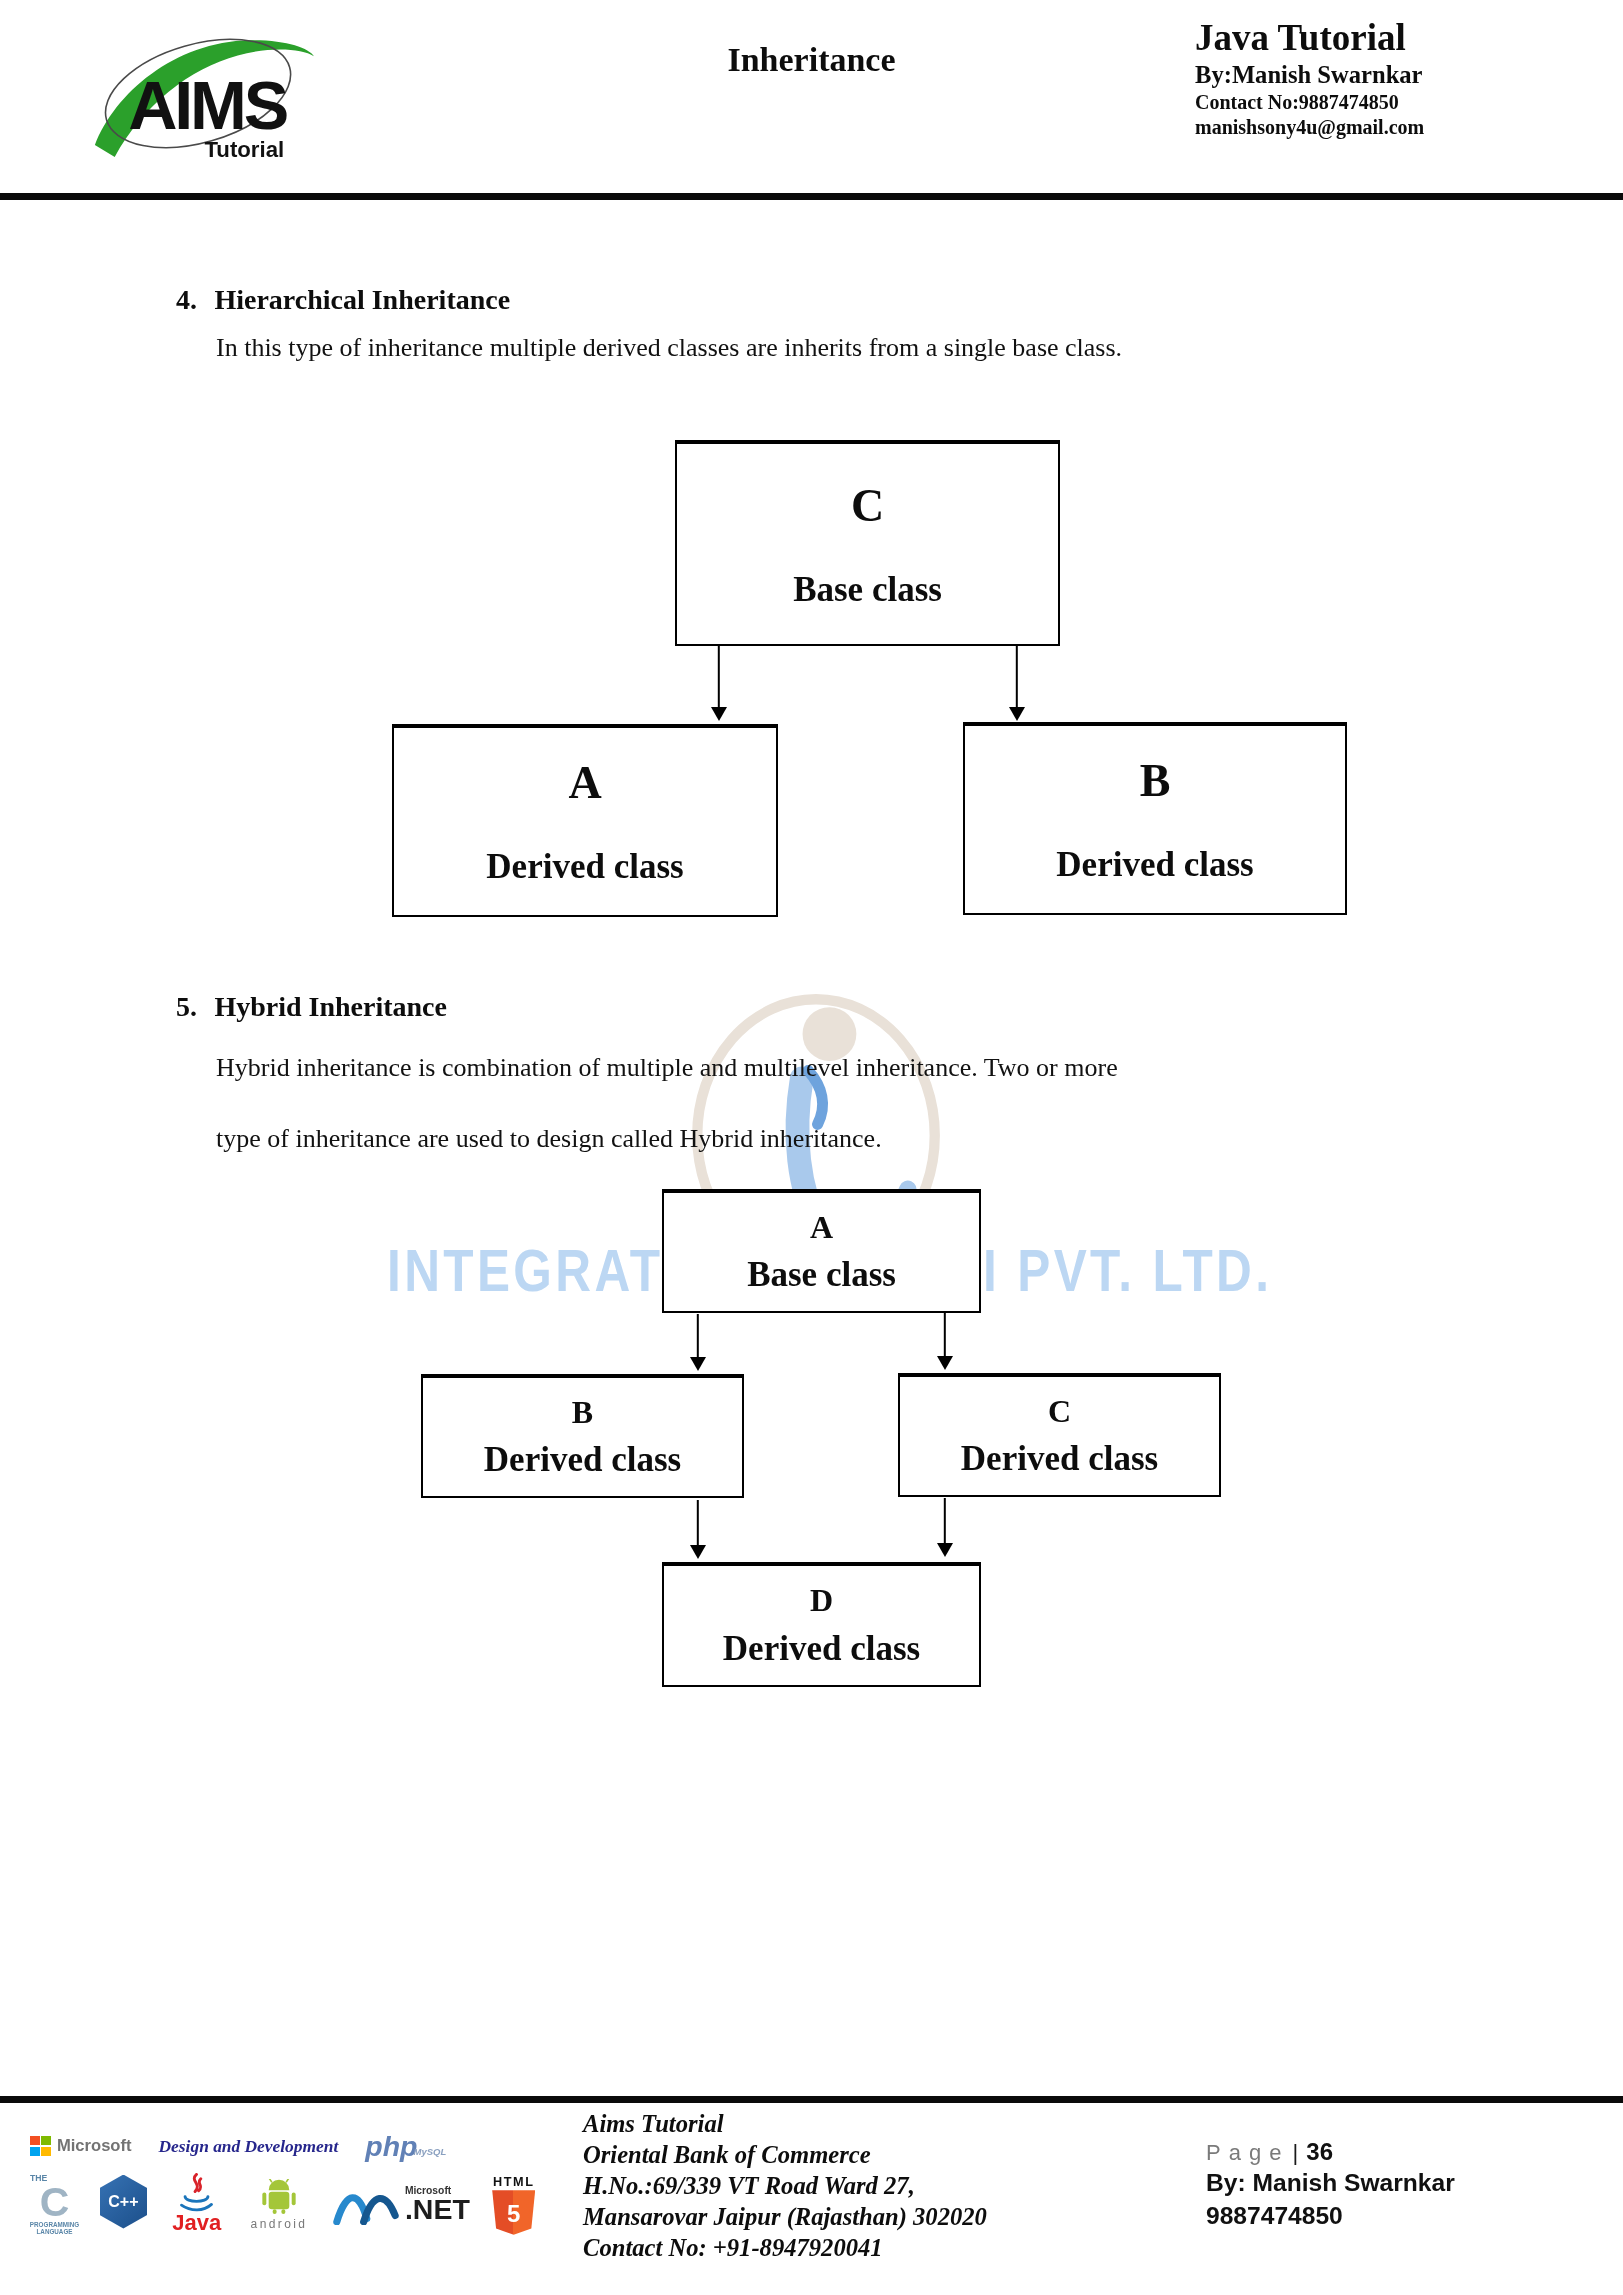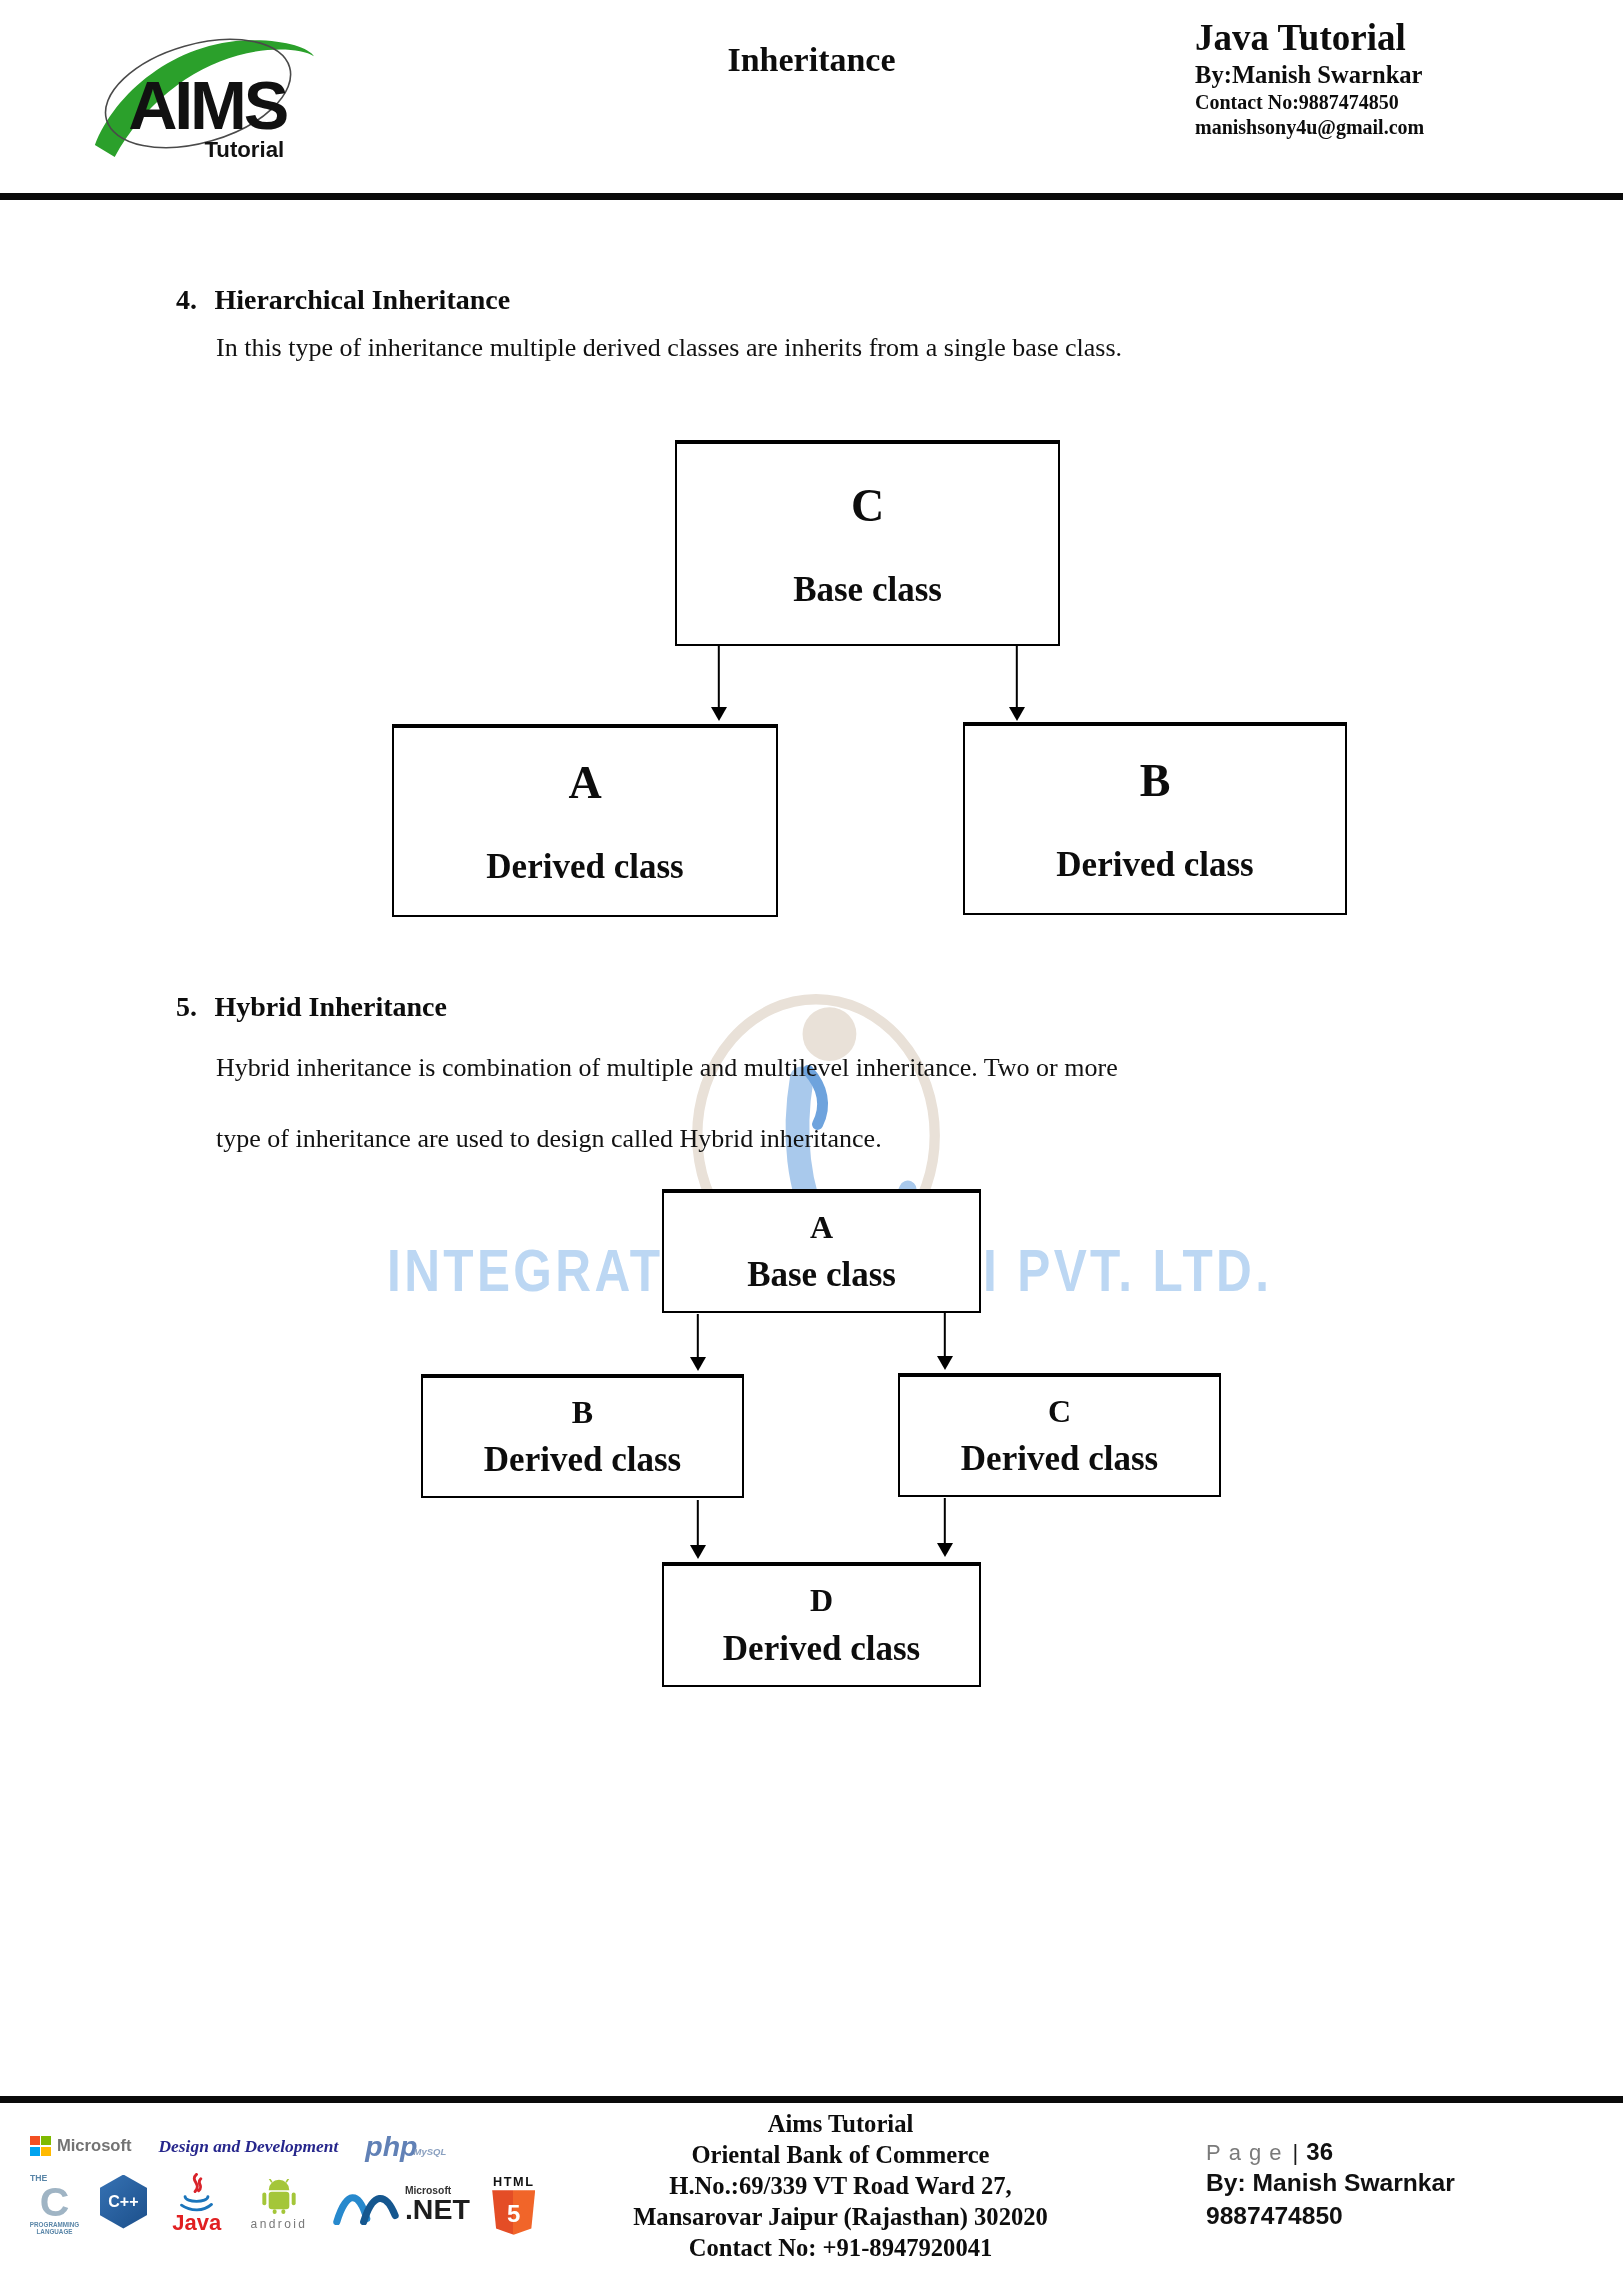--- a/index.html
+++ b/index.html
@@ -63,22 +63,22 @@
 
   
   .wm-logo { position:absolute; left:683px; top:977px; width:266px; height:301px; z-index:0; }
   .wm-text { position:absolute; top:1237px; font-family:"Liberation Sans", sans-serif;
              font-size:59px; font-weight:bold; letter-spacing:4px; color:#bcd7f3;
              transform:scaleX(0.84); transform-origin:left center; white-space:nowrap; z-index:0; }
   .wm-left  { left:387px; }
   .wm-right { left:983px; }
 
   
-  .footer-center { position:absolute; left:583px; top:2108px; width:515px; text-align:center;
-                   font-size:24.6px; font-weight:bold; line-height:31px; }
+  .footer-center { position:absolute; left:583px; top:2108px; width:515px; 
+                   font-size:24.6px; font-weight:bold; line-height:31px;font-style:italic; }
   .footer-right { position:absolute; left:1206px; top:2142px;
                   font-family:"Liberation Sans", sans-serif; }
   .fr-page { font-size:22px; color:#7a7a7a; letter-spacing:8px; }
   .fr-pipe { font-size:22px; color:#1a1a1a; letter-spacing:0; margin-left:3.2px; }
   .fr-num  { font-size:24px; font-weight:bold; color:#111; letter-spacing:0; margin-left:8px; }
   .fr-by, .fr-phone { font-size:24.6px; font-weight:bold; color:#111; line-height:33px; }
   .fr-row1 { line-height:19px; }
 
   .footer-logos { position:absolute; left:30px; top:2127px; width:507px;
                   font-family:"Liberation Sans", sans-serif; }

